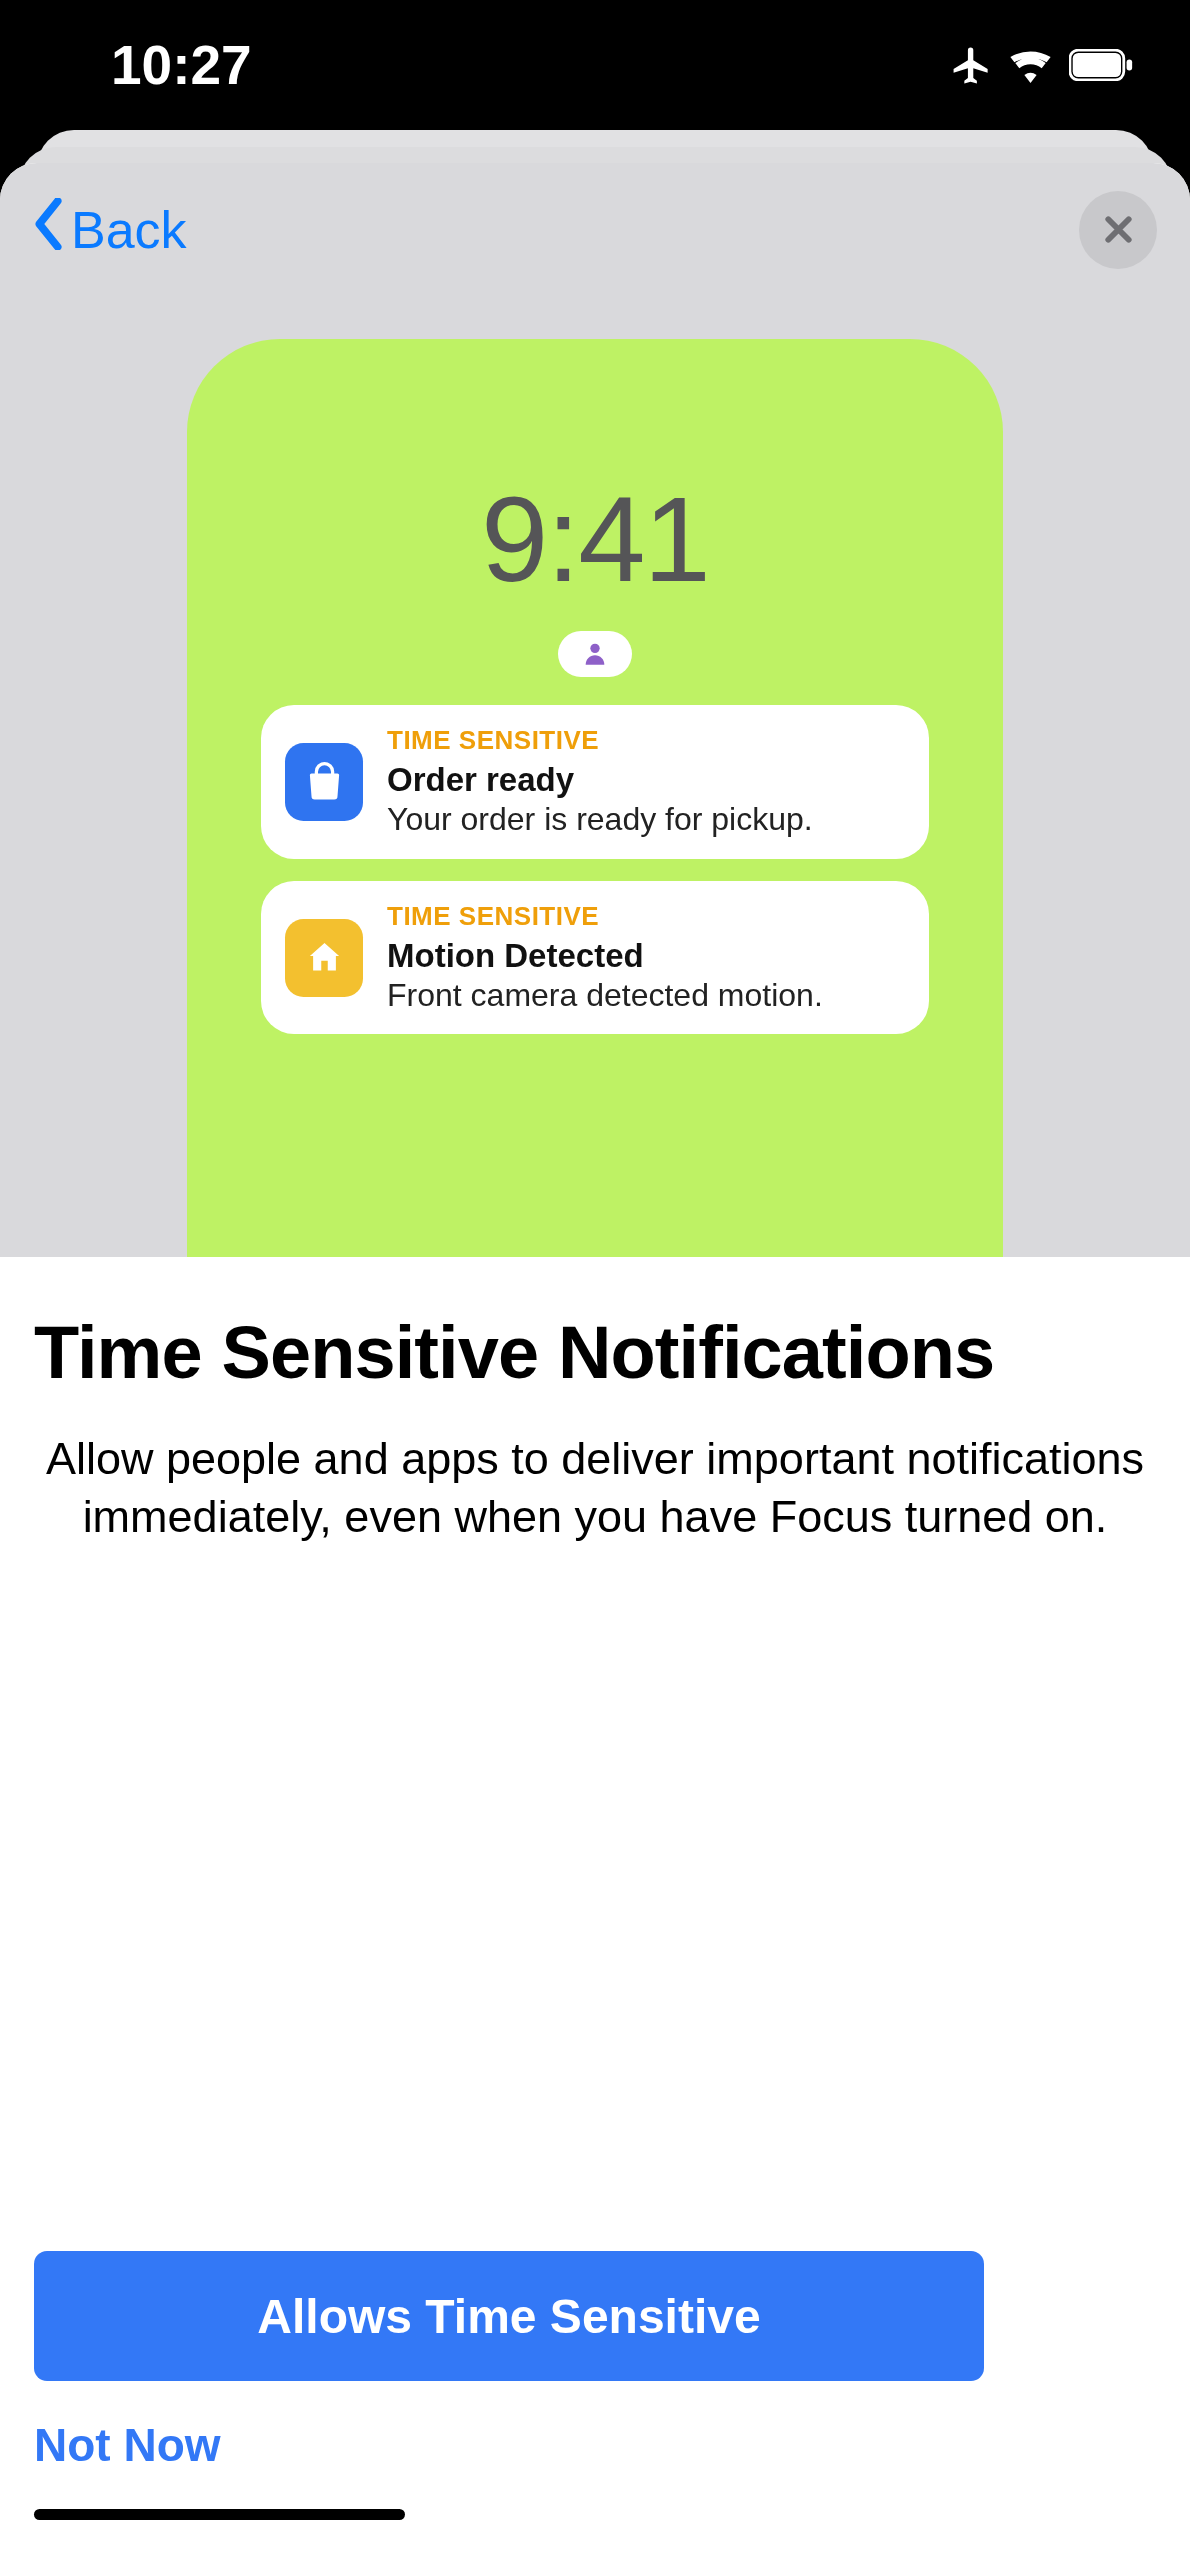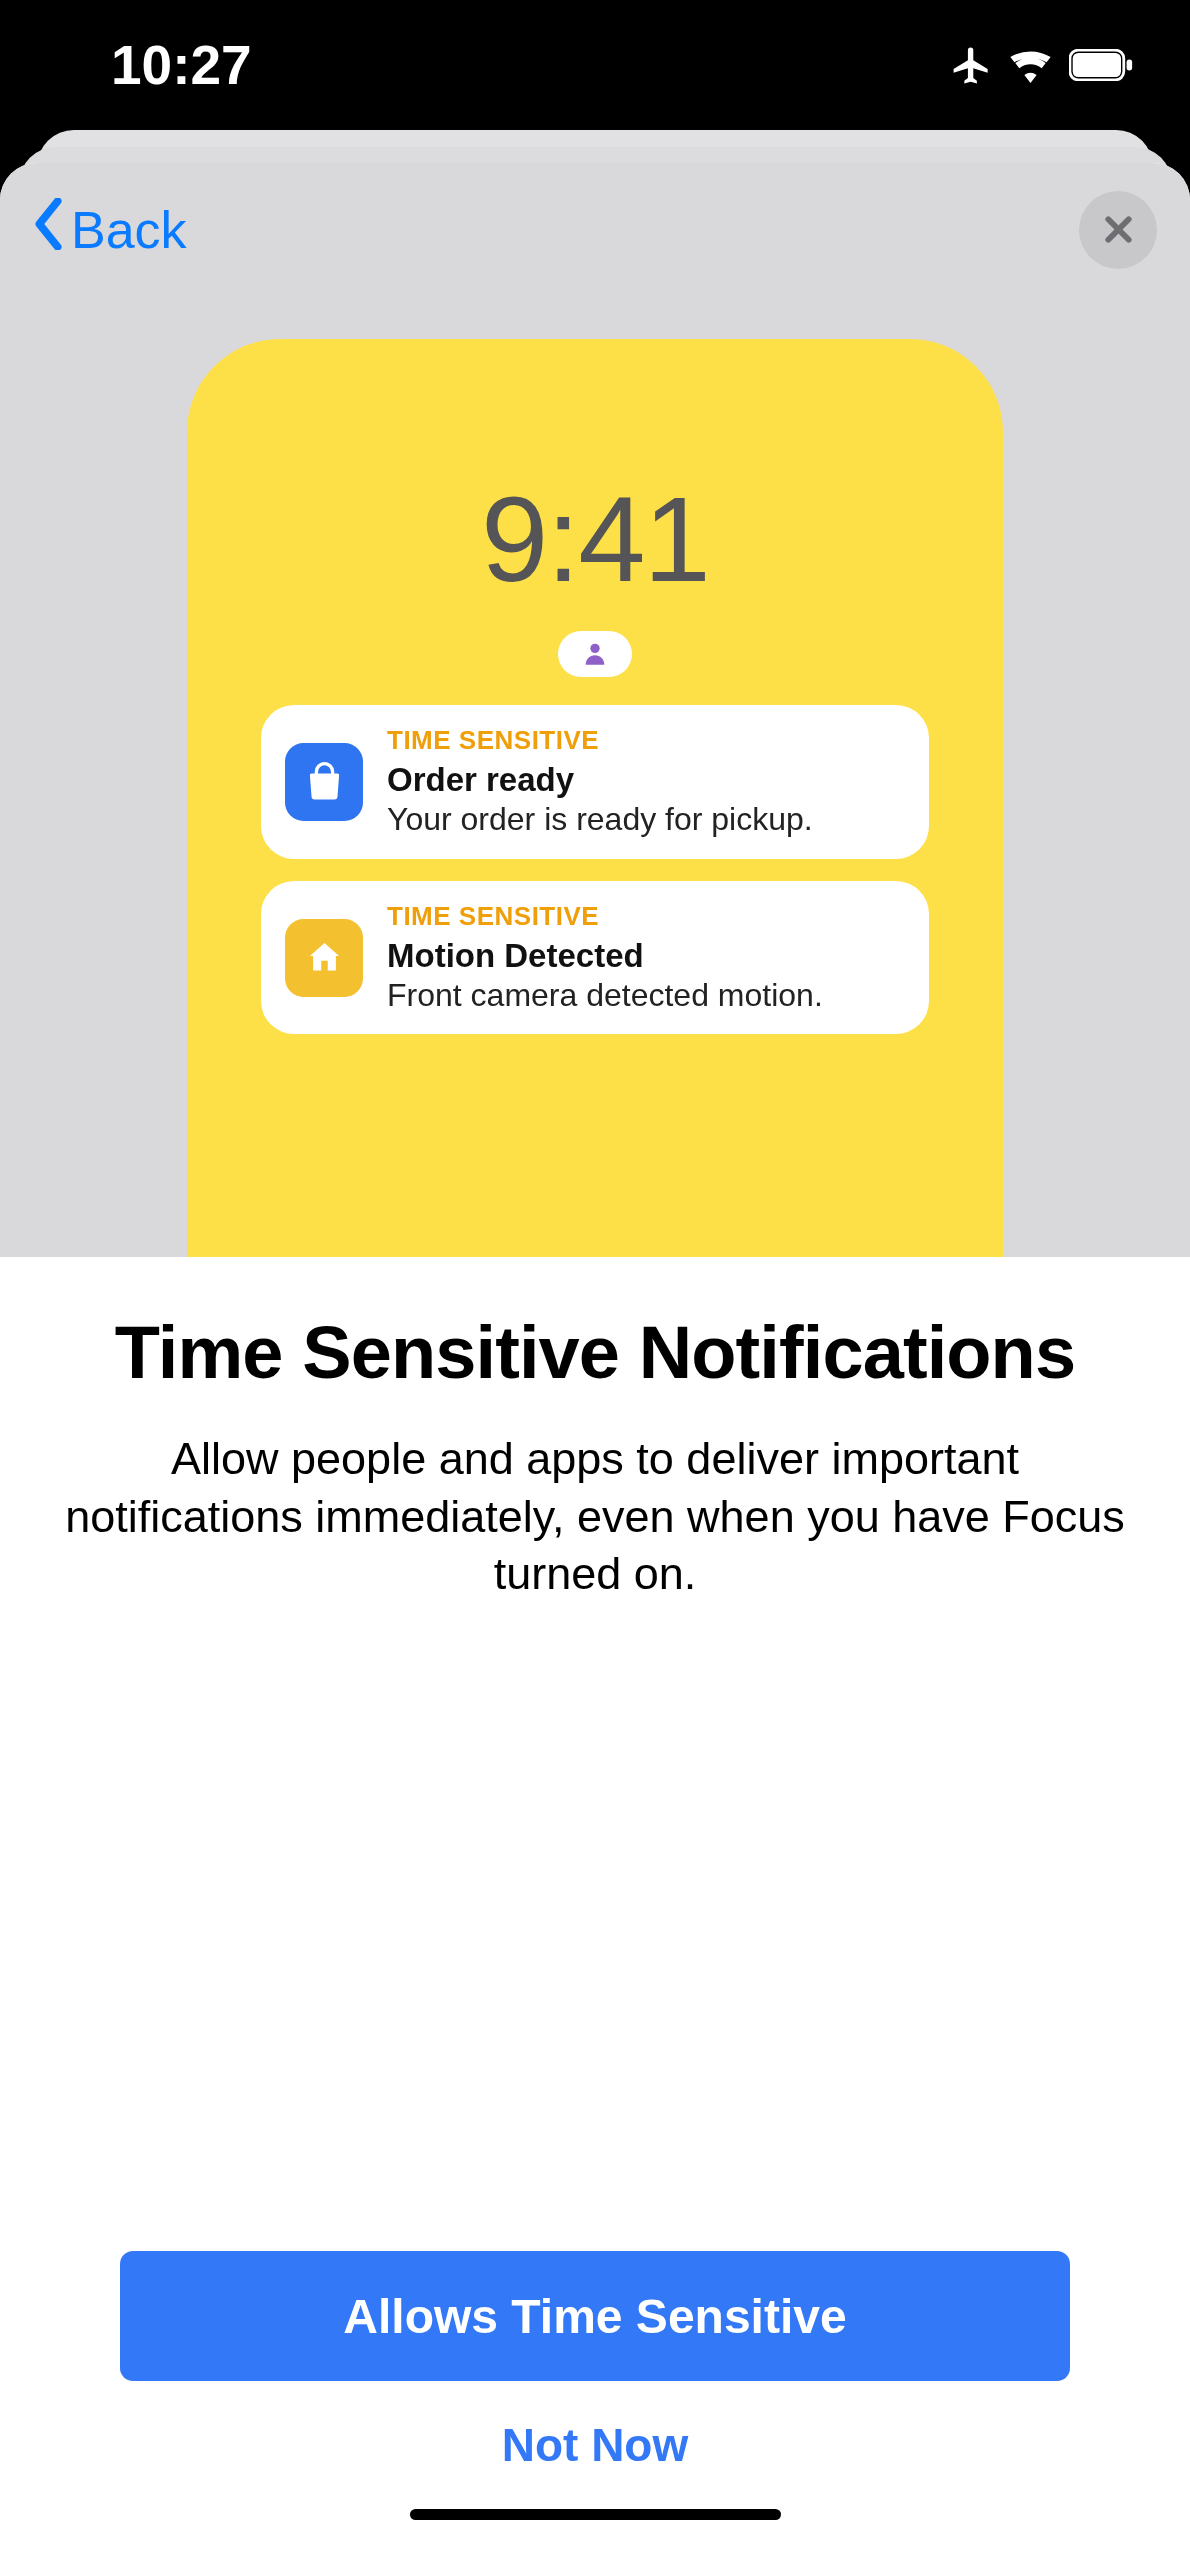--- a/index.html
+++ b/index.html
@@ -86,21 +86,21 @@
   }
   .close-btn svg { display: block; }
 
   
   .phone-mock {
     position: absolute;
     left: 50%; transform: translateX(-50%);
     top: 176px;
     width: 816px;
     height: 1113px;
-    background: #fde047;
+    background: #bef264;
     border-radius: 93px 93px 0 0;
     padding-top: 130px;
     display: flex;
     flex-direction: column;
     align-items: center;
   }
   .phone-time {
     font-size: 121px;
     font-weight: 500;
     color: #555557;
@@ -153,22 +153,22 @@
     font-size: 32px;
     color: #222;
     margin-top: 1.9px;
   }
 
   
   .sheet-bottom {
     flex: 1;
     display: flex;
     flex-direction: column;
-    align-items: center;
-    padding: 56px 65px 56px;
+    align-items: flex-start;
+    padding: 56px 34px 56px;
     position: relative;
   }
   .headline {
     font-size: 74px;
     font-weight: 800;
     text-align: center;
     line-height: 1.08;
     color: #000;
     letter-spacing: -0.9px;
   }

